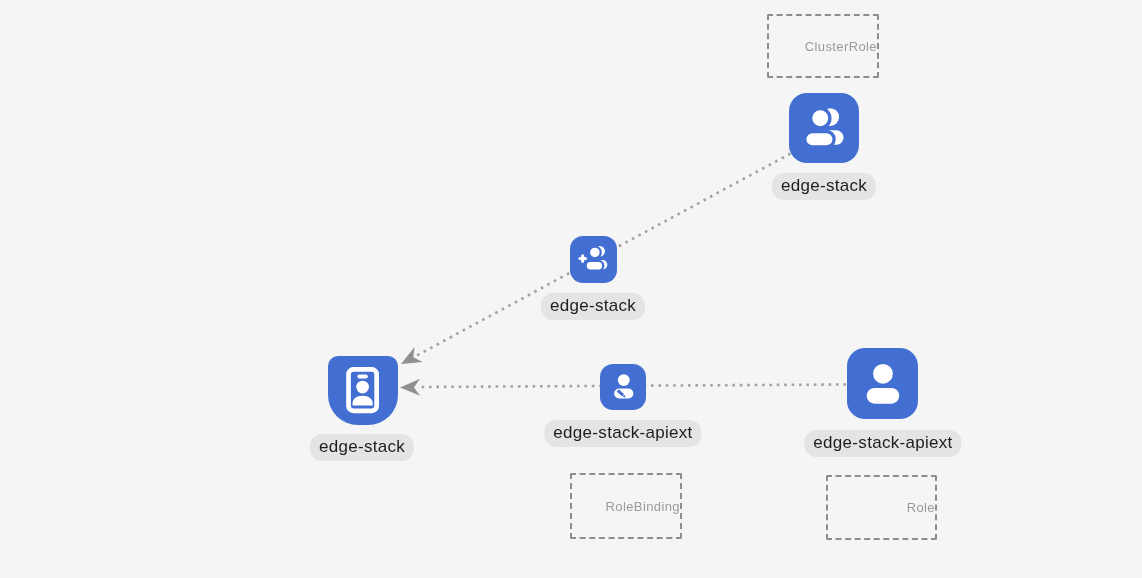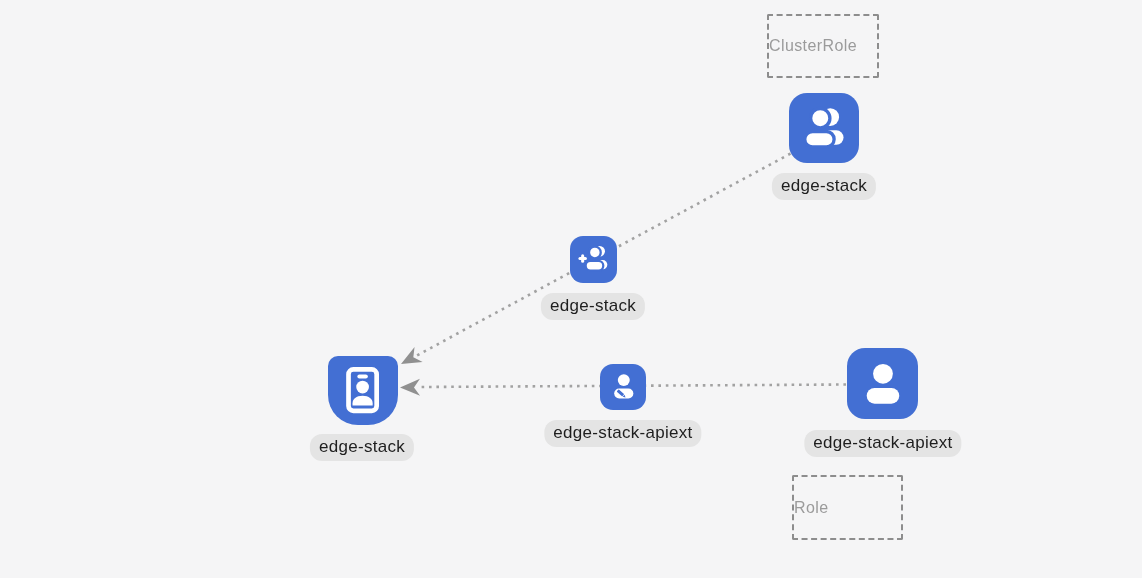--- a/index.html
+++ b/index.html
@@ -37,23 +37,23 @@
   }
   .arrowhead{
     fill:var(--arrow-gray);
   }
   .dashed-box{
     position:absolute;
     border:2px dashed var(--dashed-border);
     border-radius:2px;
     display:flex;
     align-items:center;
-    justify-content:flex-start;
+    justify-content:flex-end;
     color:var(--dashed-text);
-    font-size:16px;
+    font-size:13px;
     letter-spacing:0.4px;
     white-space:nowrap;
     box-sizing:border-box;
   }
   .icon-node{
     position:absolute;
     background:var(--icon-blue);
     display:flex;
     align-items:center;
     justify-content:center;
@@ -73,21 +73,21 @@
     letter-spacing:0.3px;
     padding:3px 9px 4px 9px;
     border-radius:12px;
     white-space:nowrap;
   }
   
   #box-cluster-role{left:767px;top:14px;width:112px;height:64px;}
   #box-crb{left:462px;top:141px;width:183px;height:68px;}
   #box-sa{left:149px;top:361px;width:148px;height:67px;}
   #box-rb{left:570px;top:473px;width:112px;height:66px;}
-  #box-role{left:792px;top:475px;width:111px;height:65px;}
+  #box-role{left:826px;top:475px;width:111px;height:65px;}
 
   #node-cluster-role{left:789px;top:93px;width:70px;height:70px;border-radius:18px;}
   #node-crb{left:570px;top:236px;width:47px;height:47px;border-radius:13px;}
   #node-sa{left:328px;top:356px;width:70px;height:69px;border-radius:10px 10px 30px 30px;}
   #node-rb{left:600px;top:364px;width:46px;height:46px;border-radius:13px;}
   #node-role{left:847px;top:348px;width:71px;height:71px;border-radius:18px;}
 
   #label-cluster-role{left:824px;top:173px;}
   #label-crb{left:593px;top:293px;}
   #label-sa{left:362px;top:434px;}
@@ -103,20 +103,23 @@
 
     <line class="dotted-edge" x1="797" y1="150" x2="415" y2="356.5"></line>
     <polygon class="arrowhead" points="0,0 -20,-8.5 -14,0 -20,8.5" transform="translate(401,364) rotate(151.6)"></polygon>
 
     <line class="dotted-edge" x1="846" y1="384.5" x2="420" y2="387"></line>
     <polygon class="arrowhead" points="0,0 -20,-8.5 -14,0 -20,8.5" transform="translate(400,387.5) rotate(179.6)"></polygon>
   </svg>
 
   <div class="dashed-box" id="box-cluster-role">
     <span>ClusterRole</span>
+  </div>
+  <div class="dashed-box" id="box-rb">
+    <span>RoleBinding</span>
   </div>
   <div class="dashed-box" id="box-role">
     <span>Role</span>
   </div>
 
   <div class="icon-node" id="node-cluster-role">
     <span class="glyph">
       <svg width="76%" height="76%" viewBox="0 0 48 48">
         <circle class="glyph-fill" cx="30" cy="14.5" r="8"></circle>
         <rect class="glyph-fill" x="19" y="26.5" width="23" height="13" rx="6.5"></rect>

